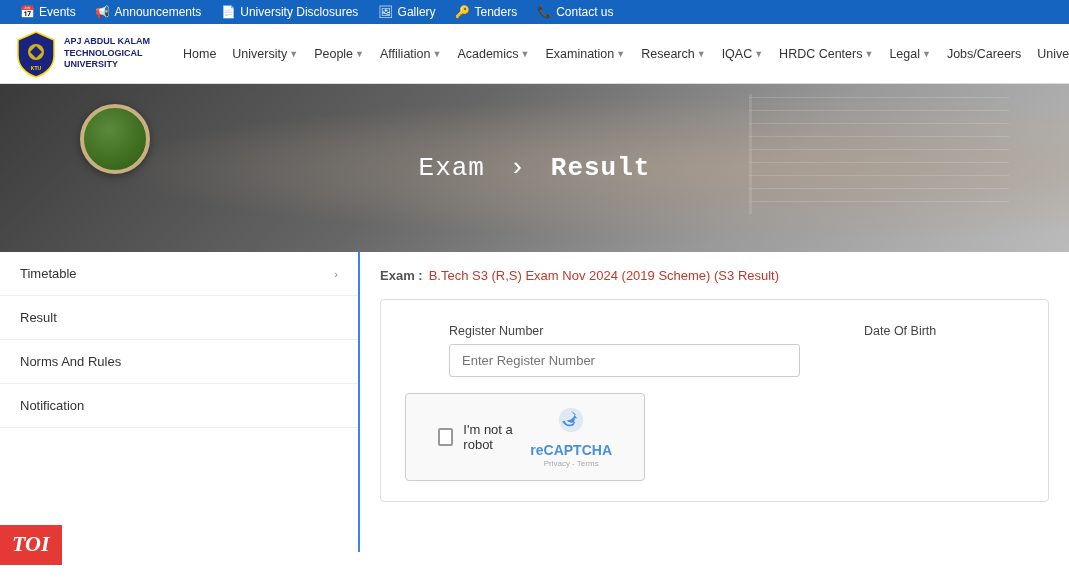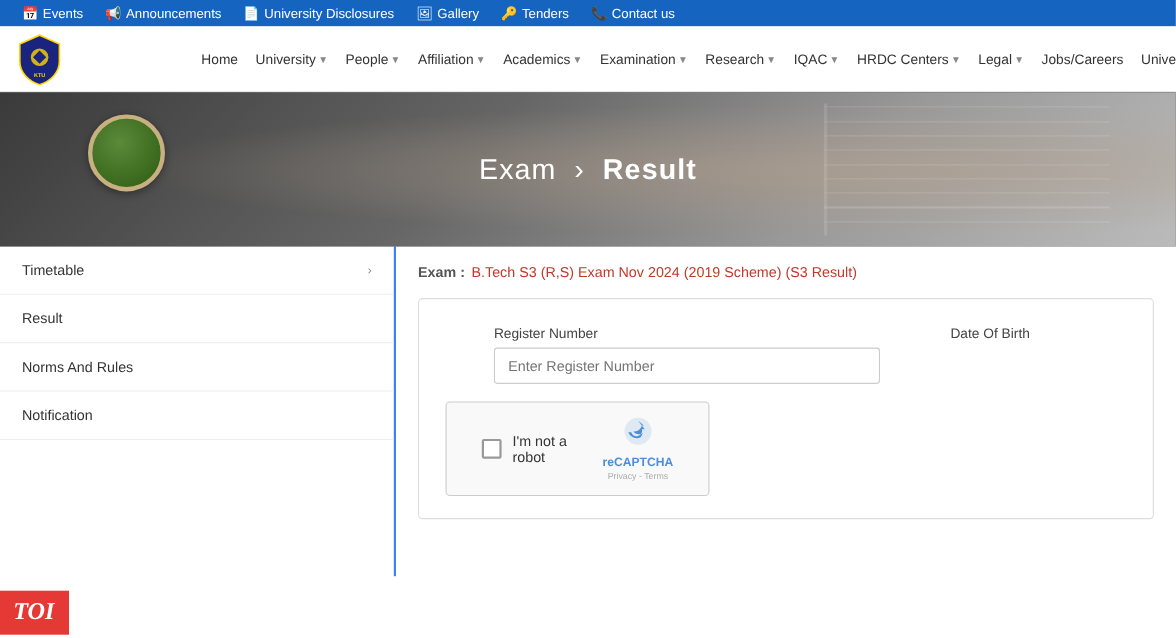--- a/index.html
+++ b/index.html
@@ -65,27 +65,28 @@
       display: flex;
       align-items: center;
       gap: 2px;
     }
     .nav-item .caret { font-size: 9px; color: #888; }
 
     
     .hero {
       position: relative;
       width: 100%;
-      height: 140px;
+      height: 168px;
       background: linear-gradient(rgba(0,0,0,0.5), rgba(0,0,0,0.4)),
                   linear-gradient(135deg, #555 0%, #888 50%, #aaa 100%);
       display: flex;
       align-items: center;
       justify-content: center;
       overflow: hidden;
+      font-family: Liberation Mono, monospace;
     }
     .hero-bg {
       position: absolute;
       inset: 0;
       background:
         radial-gradient(ellipse at 70% 50%, rgba(180,160,140,0.6) 0%, transparent 60%),
         linear-gradient(135deg, #3a3a3a 0%, #666 40%, #999 70%, #bbb 100%);
     }
     
     .hero-overlay {
@@ -249,21 +250,21 @@
     .captcha-brand {
       font-size: 9px;
       color: #888;
       text-align: center;
       line-height: 1.2;
     }
 
     
     .toi-widget {
       position: fixed;
-      bottom: 3px;
+      bottom: 15px;
       left: 0;
       background: #e53935;
       color: #fff;
       font-size: 22px;
       font-weight: 900;
       font-style: italic;
       padding: 6px 12px 8px;
       cursor: pointer;
       z-index: 100;
       font-family: Georgia, serif;
@@ -300,20 +301,23 @@
 </div>
 
 <div class="nav-bar">
   <div class="logo-area">
     <svg class="logo-shield" viewBox="0 0 40 48" xmlns="http://www.w3.org/2000/svg">
       <path d="M20 2 L38 10 L38 26 C38 36 30 44 20 47 C10 44 2 36 2 26 L2 10 Z" fill="#1a237e" stroke="#ffd700" stroke-width="1.5"></path>
       <circle cx="20" cy="22" r="8" fill="#ffd700" opacity="0.8"></circle>
       <path d="M14 22 L20 16 L26 22 L20 28 Z" fill="#1a237e"></path>
       <text x="20" y="40" text-anchor="middle" fill="#ffd700" font-size="5" font-weight="bold">KTU</text>
     </svg>
+    <div class="logo-text" style="white-space:pre-line;">APJ ABDUL KALAM
+TECHNOLOGICAL
+UNIVERSITY</div>
   </div>
   <nav class="nav-links">
     <div class="nav-item">
       <span>Home</span>
     </div>
     <div class="nav-item">
       <span>University</span>
       <span class="caret">▼</span>
     </div>
     <div class="nav-item">
@@ -410,21 +414,21 @@
           <span class="captcha-label">I'm not a robot</span>
         </div>
         <div class="captcha-right">
           <span class="captcha-icon">
             <svg width="28" height="28" viewBox="0 0 64 64" xmlns="http://www.w3.org/2000/svg">
               <path d="M32 4 C16.536 4 4 16.536 4 32 C4 47.464 16.536 60 32 60 C47.464 60 60 47.464 60 32 C60 16.536 47.464 4 32 4 Z" fill="#4a90d9" opacity="0.15"></path>
               <path d="M32 10 L44 20 L40 20 C38 28 30 34 22 32 C26 38 34 40 42 36 L38 44 C28 50 16 44 12 34 L18 34 C20 40 26 44 32 42 C38 40 42 34 40 28 L46 28 Z" fill="#4a90d9"></path>
             </svg>
           </span>
           <div class="captcha-brand">
-            <div style="font-size:11px; font-weight:bold; color:#4a90d9;">reCAPTCHA</div>
+            <div style="font-size:14px; font-weight:bold; color:#4a90d9;">reCAPTCHA</div>
             <div style="font-size:8px; color:#aaa;">Privacy - Terms</div>
           </div>
         </div>
       </div>
     </div>
   </div>
 </div>
 
 <div class="toi-widget">
   <span>TOI</span>

